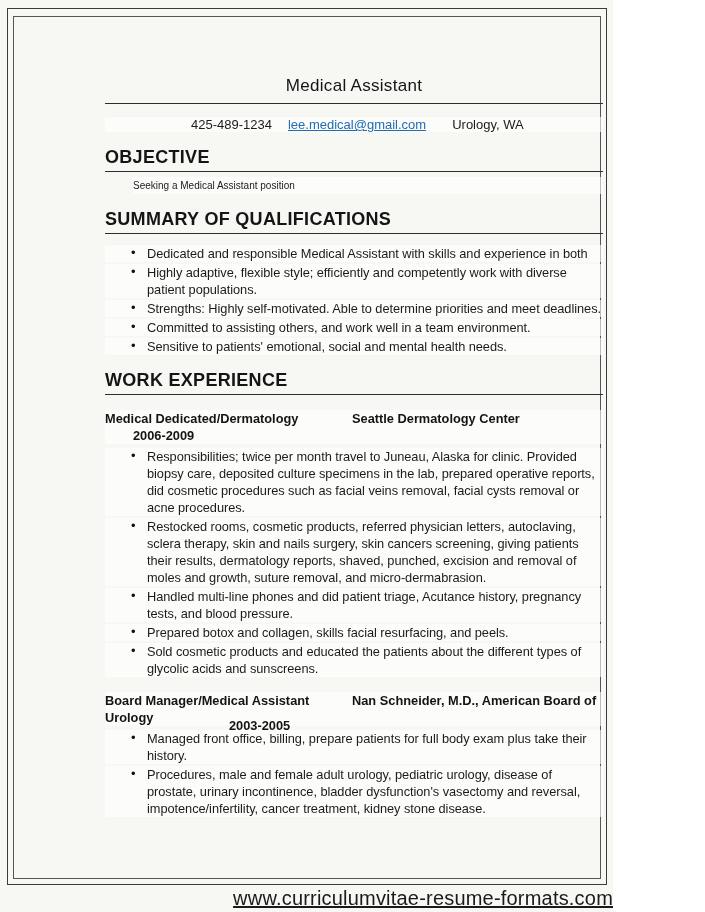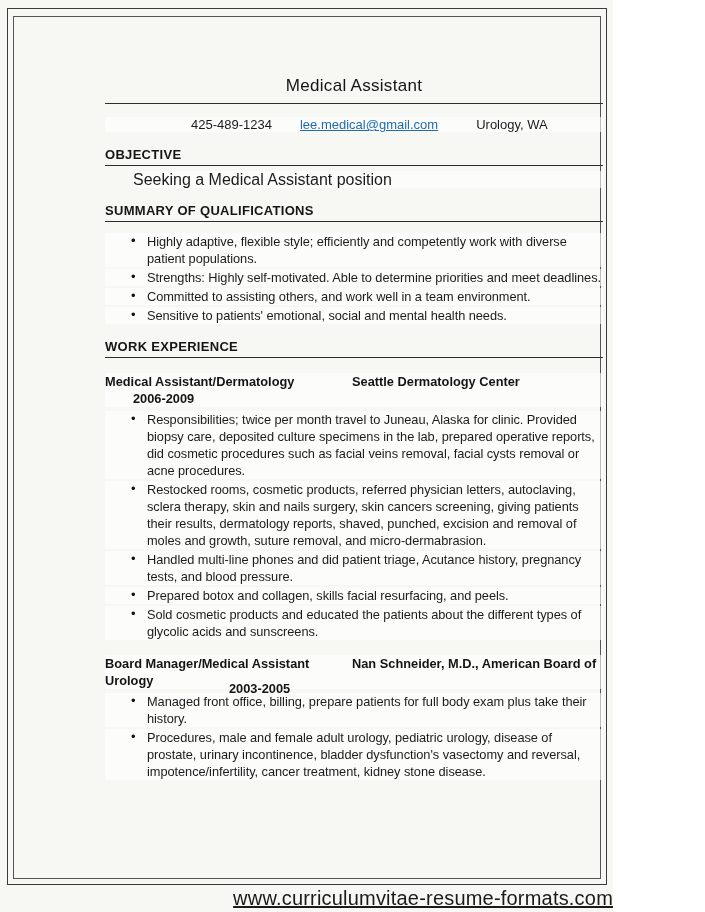--- a/index.html
+++ b/index.html
@@ -26,31 +26,30 @@
   }
   .title{
     margin:76px 0 0;
     font-size:17px;font-weight:400;letter-spacing:.3px;
     text-align:center;color:#141414;
     padding-bottom:7px;border-bottom:1.5px solid #2e2e2e;
   }
   .contact{
     margin-top:13px;font-size:13px;display:flex;align-items:baseline;
     background:rgba(255,255,255,.6);
-    gap:12px;
   }
   .contact .phone{margin-left:86px;}
   .contact .email{margin-left:16px;color:#1f6cb0;text-decoration:underline;cursor:pointer;}
   .contact .loc{margin-left:26px;}
   h2.sec{
-    margin:15px 0 0;font-size:13px;font-weight:700;letter-spacing:.3px;color:#151515;
+    margin:15px 0 0;font-size:18px;font-weight:700;letter-spacing:.3px;color:#151515;
     padding-bottom:3px;border-bottom:1.5px solid #2e2e2e;
   }
   .obj-text{
-    margin:5px 0 0 28px;font-size:16px;line-height:17px;
+    margin:5px 0 0 28px;font-size:10px;line-height:17px;
     background:rgba(255,255,255,.6);
   }
   ul.bullets{
     list-style:none;margin:11px 0 0;padding:0;
   }
   ul.bullets li{
     position:relative;padding-left:42px;margin-bottom:2px;
     font-size:12.8px;line-height:17px;letter-spacing:-.05px;
     background:rgba(255,255,255,.6);
   }
@@ -84,32 +83,32 @@
       <span class="phone">425-489-1234</span>
       <a class="email">lee.medical@gmail.com</a>
       <span class="loc">Urology, WA</span>
     </div>
 
     <h2 class="sec">OBJECTIVE</h2>
     <p class="obj-text">Seeking a Medical Assistant position</p>
 
     <h2 class="sec">SUMMARY OF QUALIFICATIONS</h2>
     <ul class="bullets">
-      <li><span class="b">•</span></li>
+      <li><span class="b">•</span><span>Dedicated and responsible Medical Assistant with skills and experience in both</span></li>
       <li><span class="b">•</span><span>Highly adaptive, flexible style; efficiently and competently work with diverse patient populations.</span></li>
       <li><span class="b">•</span><span>Strengths: Highly self-motivated. Able to determine priorities and meet deadlines.</span></li>
       <li><span class="b">•</span><span>Committed to assisting others, and work well in a team environment.</span></li>
       <li><span class="b">•</span><span>Sensitive to patients' emotional, social and mental health needs.</span></li>
     </ul>
 
     <h2 class="sec">WORK EXPERIENCE</h2>
 
     <div class="job">
       <div class="jobline">
-        <span class="jt">Medical Assistant/Dermatology</span>
+        <span class="jt">Medical Dedicated/Dermatology</span>
         <span class="jr">Seattle Dermatology Center</span>
       </div>
       <div class="jobline">
         <span class="jdates">2006-2009</span>
       </div>
       <ul class="bullets">
         <li><span class="b">•</span><span>Responsibilities; twice per month travel to Juneau, Alaska for clinic. Provided biopsy care, deposited culture specimens in the lab, prepared operative reports, did cosmetic procedures such as facial veins removal, facial cysts removal or acne procedures.</span></li>
         <li><span class="b">•</span><span>Restocked rooms, cosmetic products, referred physician letters, autoclaving, sclera therapy, skin and nails surgery, skin cancers screening, giving patients their results, dermatology reports, shaved, punched, excision and removal of moles and growth, suture removal, and micro-dermabrasion.</span></li>
         <li><span class="b">•</span><span>Handled multi-line phones and did patient triage, Acutance history, pregnancy tests, and blood pressure.</span></li>
         <li><span class="b">•</span><span>Prepared botox and collagen, skills facial resurfacing, and peels.</span></li>

